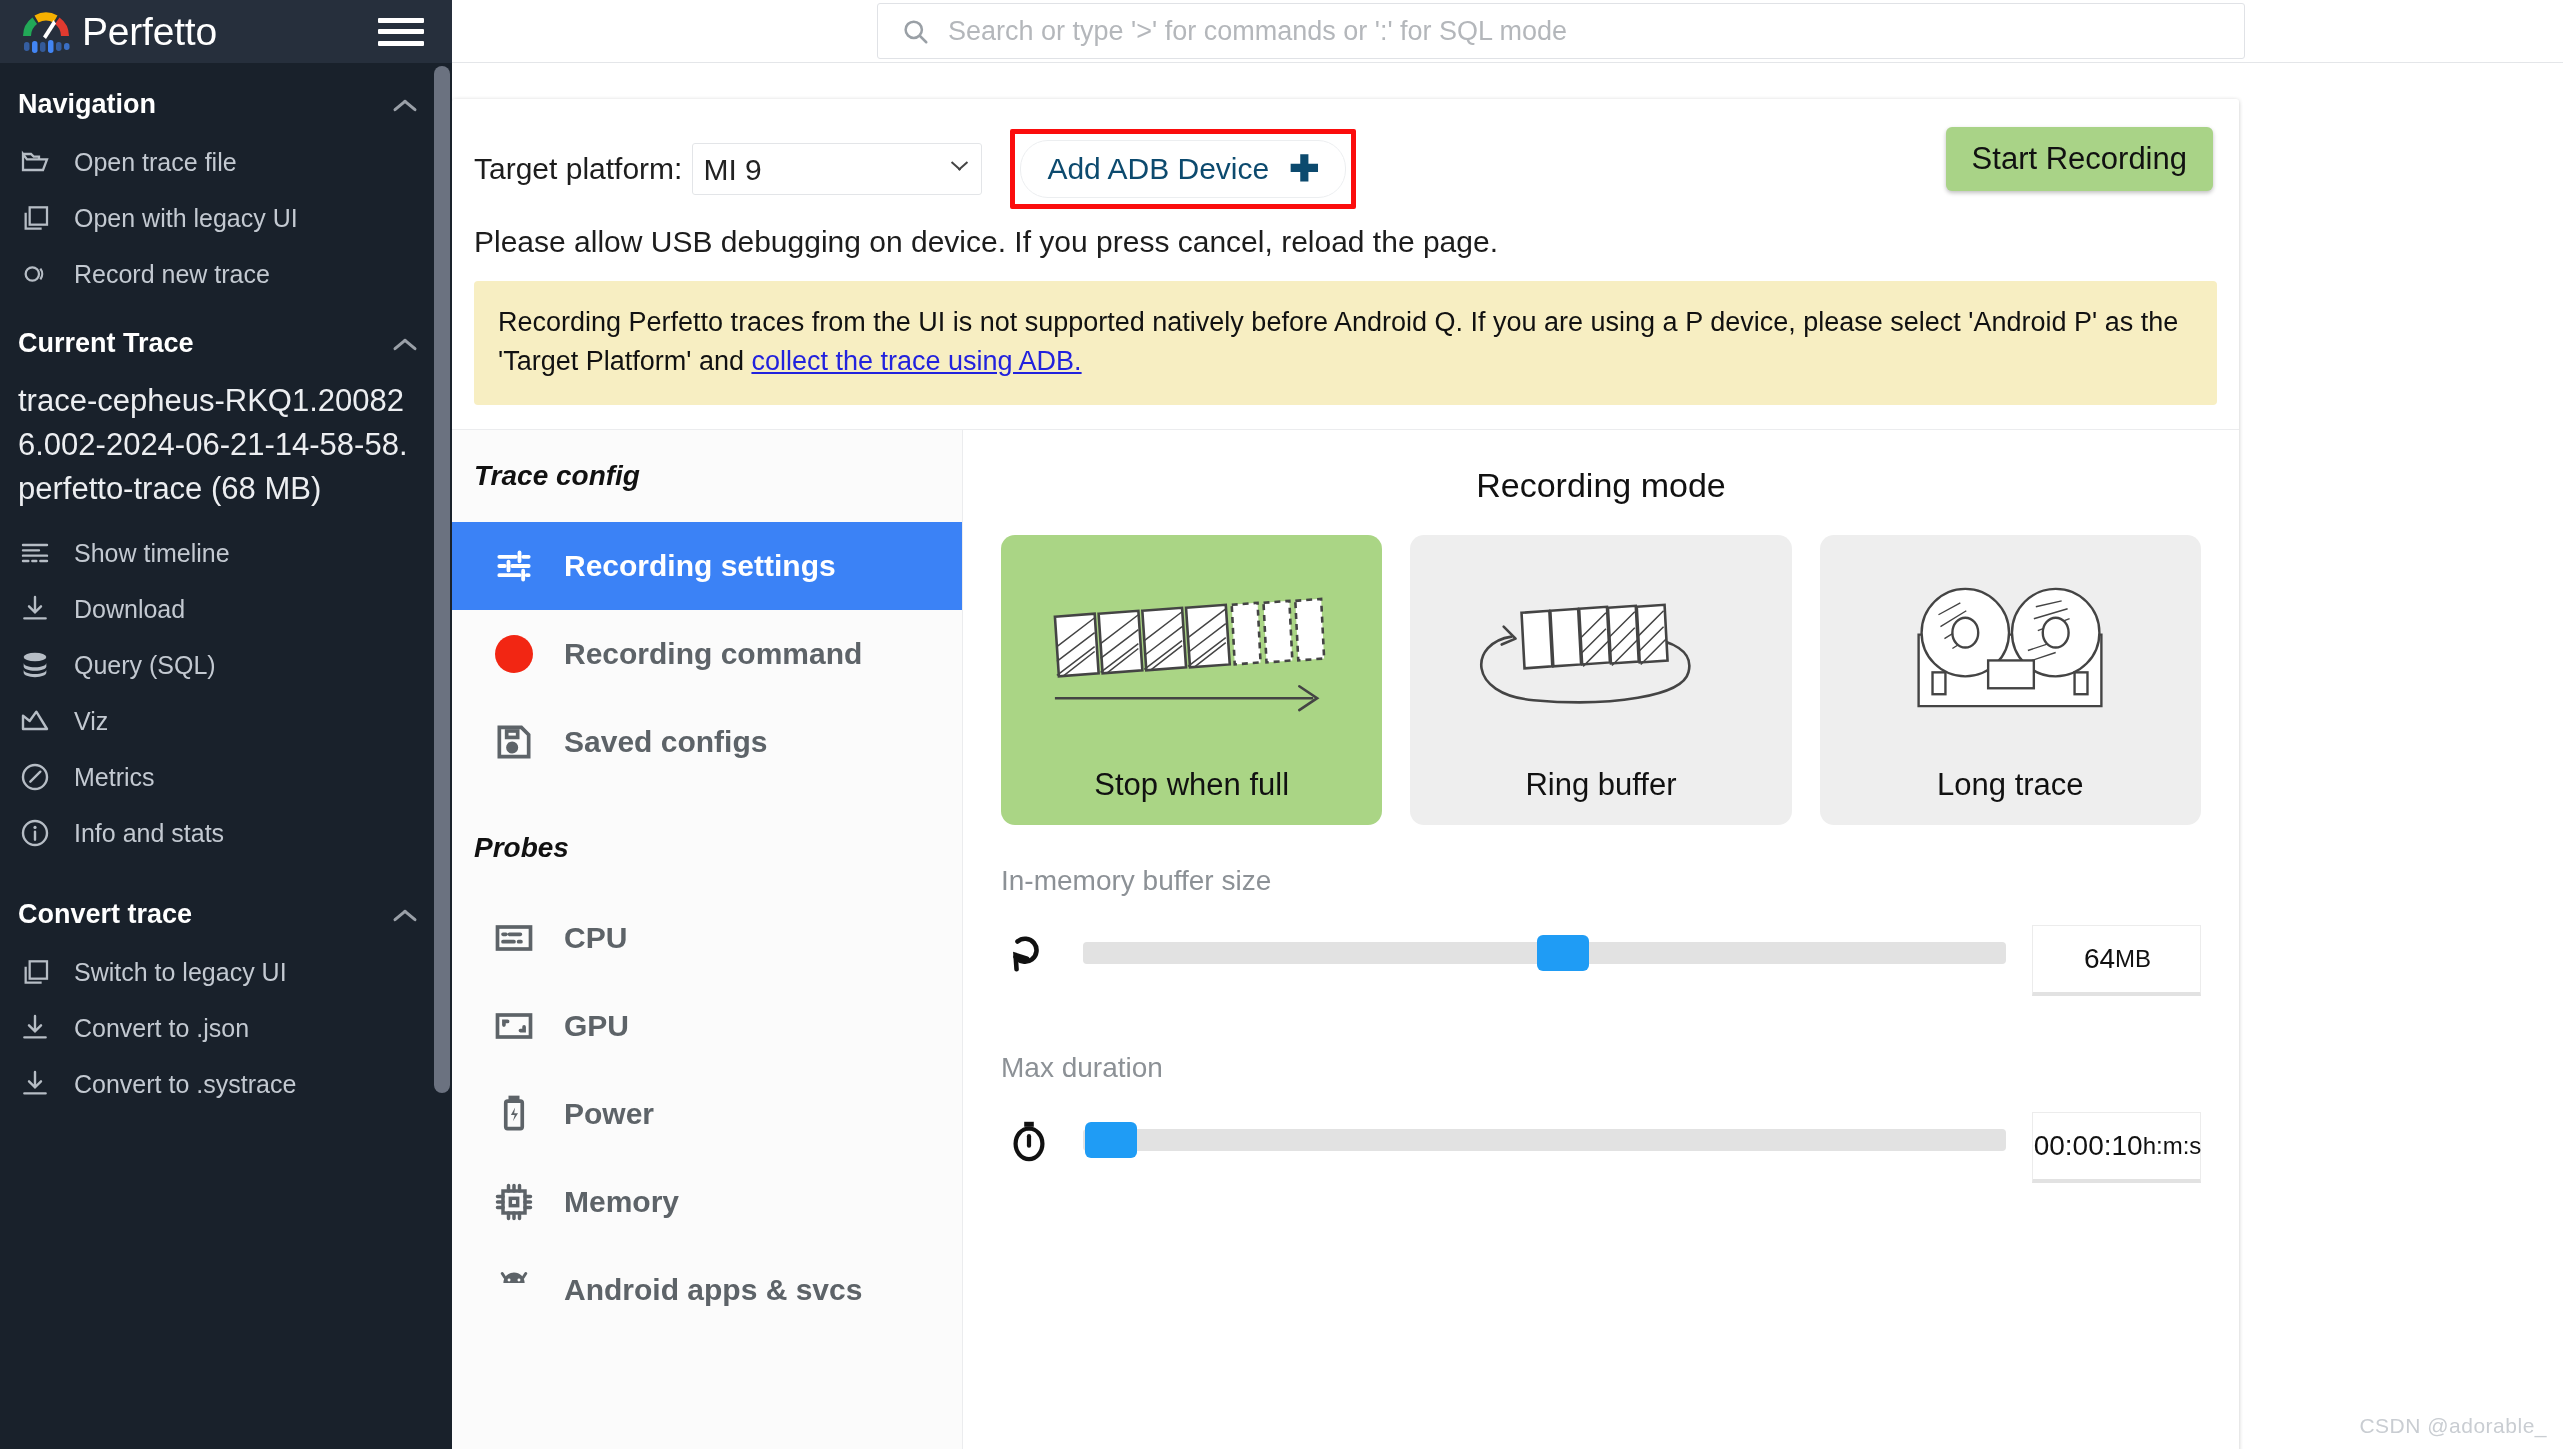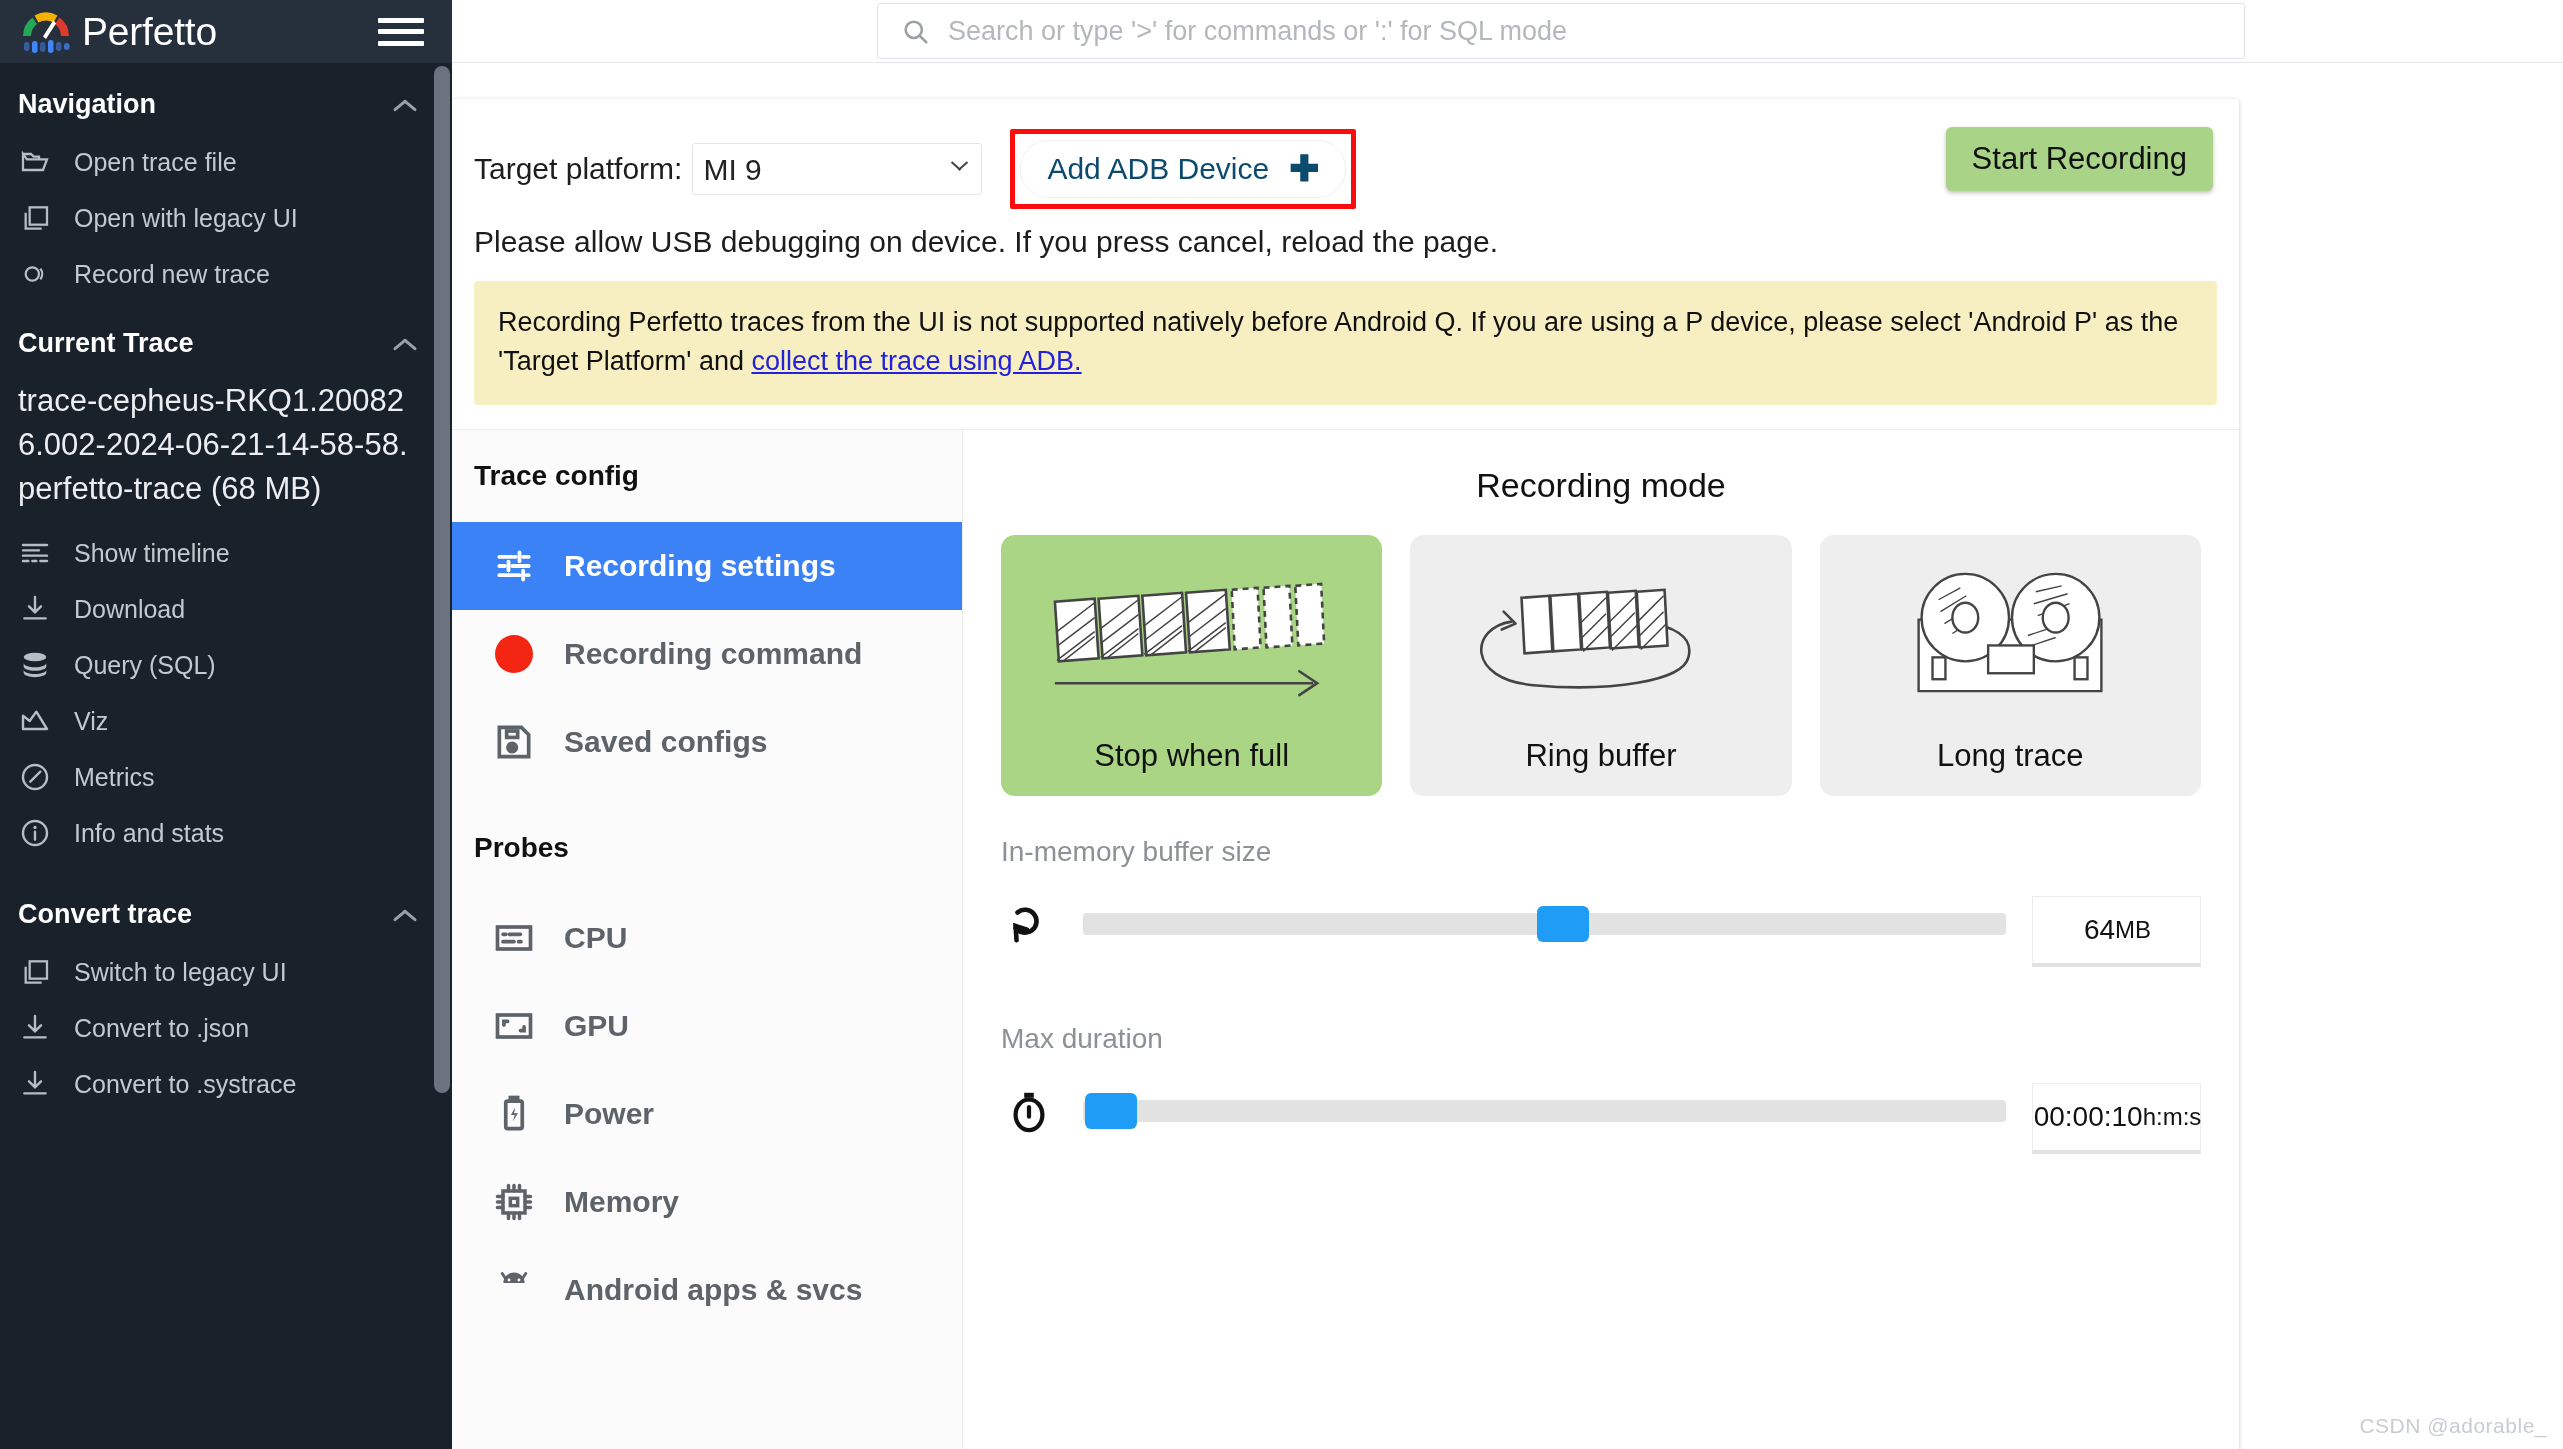--- a/index.html
+++ b/index.html
@@ -224,38 +224,39 @@
     width: 511px; flex: 0 0 511px;
     background: #fbfbfb;
     border-right: 1px solid #ebecee;
     padding-bottom: 40px;
   }
   .cfg-right { flex: 1 1 auto; background: #fff; padding: 0 0 40px 0; position: relative; }
 
   .cfg-h {
     font-size: 28px; font-weight: 700; color: #111;
     padding: 30px 0 30px 22px;
+    font-style: italic;
   }
   .cfg-item {
     display: flex; align-items: center; gap: 28px;
     padding: 22px 0 22px 40px;
     font-size: 30px; color: #5d6368; font-weight: 700;
     cursor: pointer;
   }
   .cfg-item.sel { background: #3b82f6; color: #fff; }
   .cfg-item .ci { width: 44px; height: 44px; flex: 0 0 44px; display: flex; align-items: center; justify-content: center; }
   .cfg-item .ci svg { width: 44px; height: 44px; display: block; }
   .cfg-item.sel .ci svg { fill: #fff; stroke: #fff; }
   .dot-red { width: 38px; height: 38px; border-radius: 50%; background: #f22613; }
 
   .mode-title { text-align: center; font-size: 34px; color: #111; padding: 36px 0 30px 0; }
   .mode-row { display: flex; gap: 28px; padding: 0 38px; }
   .mode-card {
     flex: 1 1 0;
-    height: 261px;
+    height: 290px;
     background: #eeeeee;
     border-radius: 14px;
     display: flex; flex-direction: column; align-items: center; justify-content: flex-end;
     cursor: pointer;
     position: relative;
     padding-bottom: 22px;
   }
   .mode-card.active { background: #aad585; }
   .mode-art { flex: 1 1 auto; display: flex; align-items: center; justify-content: center; width: 100%; }
   .mode-art svg { display:block; }

